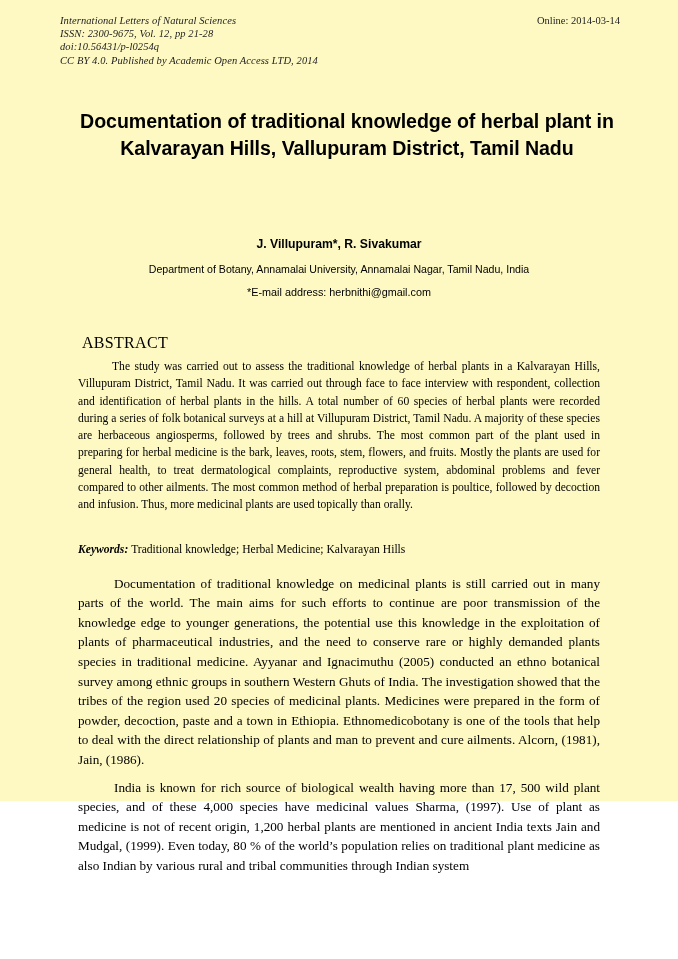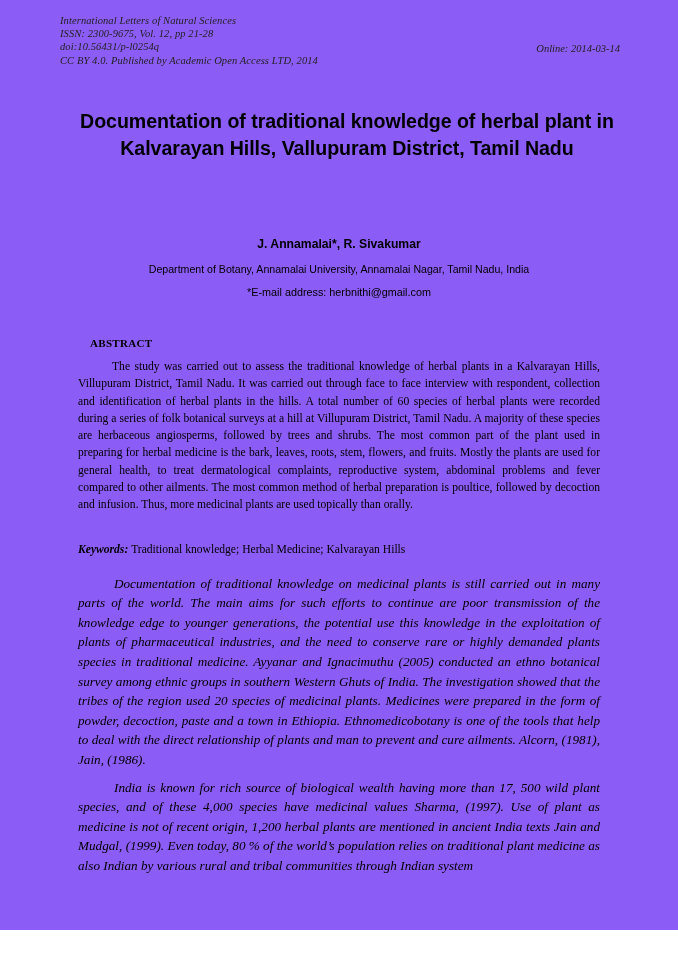--- a/index.html
+++ b/index.html
@@ -10,25 +10,25 @@
   body {
     width: 678px;
     height: 959px;
     position: relative;
     font-family: "Liberation Serif", "DejaVu Serif", serif;
     color: #000000;
     overflow: hidden;
   }
   .page {
     width: 678px;
-    height: 930px;
+    height: 801px;
     position: relative;
     box-sizing: border-box;
     padding: 0;
-    background: #8b5cf6;
+    background: #fef9c3;
   }
 
   
   .masthead {
     position: absolute;
     left: 60px;
     right: 58px;
     top: 14px;
     display: flex;
     justify-content: space-between;
@@ -38,27 +38,25 @@
     font-family: "Liberation Serif", "DejaVu Serif", serif;
     font-style: italic;
     font-size: 10.5px;
     line-height: 13.2px;
     color: #222;
     white-space: nowrap;
   }
   .masthead-left div { letter-spacing: 0.1px; }
   .masthead-right {
     font-family: "Liberation Serif", "DejaVu Serif", serif;
-    font-style: italic;
     font-size: 10.5px;
     line-height: 13.2px;
     color: #222;
     white-space: nowrap;
     padding-top: 0px;
-    margin-top: 28px;
   }
 
   
   .title-block {
     position: absolute;
     left: 80px;
     right: 64px;
     top: 108px;
     text-align: center;
   }
@@ -104,25 +102,25 @@
 
   
   .column {
     position: absolute;
     left: 78px;
     width: 522px;
     top: 336px;
   }
   .section-heading {
     font-family: "Liberation Serif", "DejaVu Serif", serif;
-    font-weight: bold;
-    font-size: 11px;
+    font-weight: normal;
+    font-size: 16px;
     line-height: 14px;
     letter-spacing: 0.3px;
-    margin: 0 0 8px 12px;
+    margin: 0 0 8px 4px;
   }
   .abstract-body p {
     font-family: "Liberation Serif", "DejaVu Serif", serif;
     font-size: 11.6px;
     line-height: 17.3px;
     text-align: justify;
     text-indent: 34px;
     margin: 0;
     hyphens: none;
   }
@@ -141,21 +139,20 @@
   .intro-heading {
     font-family: "Liberation Serif", "DejaVu Serif", serif;
     font-weight: bold;
     font-size: 12.4px;
     line-height: 15px;
     letter-spacing: 0.3px;
     margin: 56px 0 0 0;
   }
   .intro-body {
     margin-top: 16px;
-    font-style: italic;
   }
   .intro-body p {
     font-family: "Liberation Serif", "DejaVu Serif", serif;
     font-size: 13.2px;
     line-height: 19.6px;
     text-align: justify;
     text-indent: 36px;
     margin: 0;
     hyphens: none;
   }
@@ -174,21 +171,21 @@
       <div>CC BY 4.0. Published by Academic Open Access LTD, 2014</div>
     </div>
     <div class="masthead-right">Online: 2014-03-14</div>
   </div>
 
   <div class="title-block">
     <h1 class="paper-title">Documentation of traditional knowledge of herbal plant in Kalvarayan Hills, Vallupuram District, Tamil Nadu</h1>
   </div>
 
   <div class="author-block">
-    <p class="authors">J. Annamalai*, R. Sivakumar</p>
+    <p class="authors">J. Villupuram*, R. Sivakumar</p>
     <p class="affiliation">Department of Botany, Annamalai University, Annamalai Nagar, Tamil Nadu, India</p>
     <p class="email">*E-mail address: herbnithi@gmail.com</p>
   </div>
 
   <div class="column">
 
     <h2 class="section-heading">ABSTRACT</h2>
     <div class="abstract-body">
       <p>The study was carried out to assess the traditional knowledge of herbal plants in a Kalvarayan Hills, Villupuram District, Tamil Nadu. It was carried out through face to face interview with respondent, collection and identification of herbal plants in the hills. A total number of 60 species of herbal plants were recorded during a series of folk botanical surveys at a hill at Villupuram District, Tamil Nadu. A majority of these species are herbaceous angiosperms, followed by trees and shrubs. The most common part of the plant used in preparing for herbal medicine is the bark, leaves, roots, stem, flowers, and fruits. Mostly the plants are used for general health, to treat dermatological complaints, reproductive system, abdominal problems and fever compared to other ailments. The most common method of herbal preparation is poultice, followed by decoction and infusion. Thus, more medicinal plants are used topically than orally.</p>
     </div>

